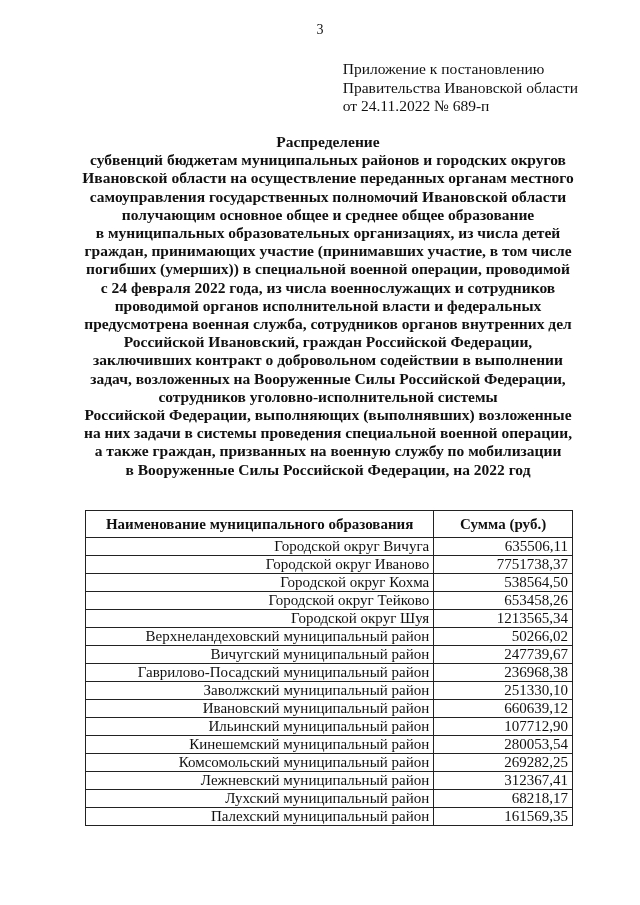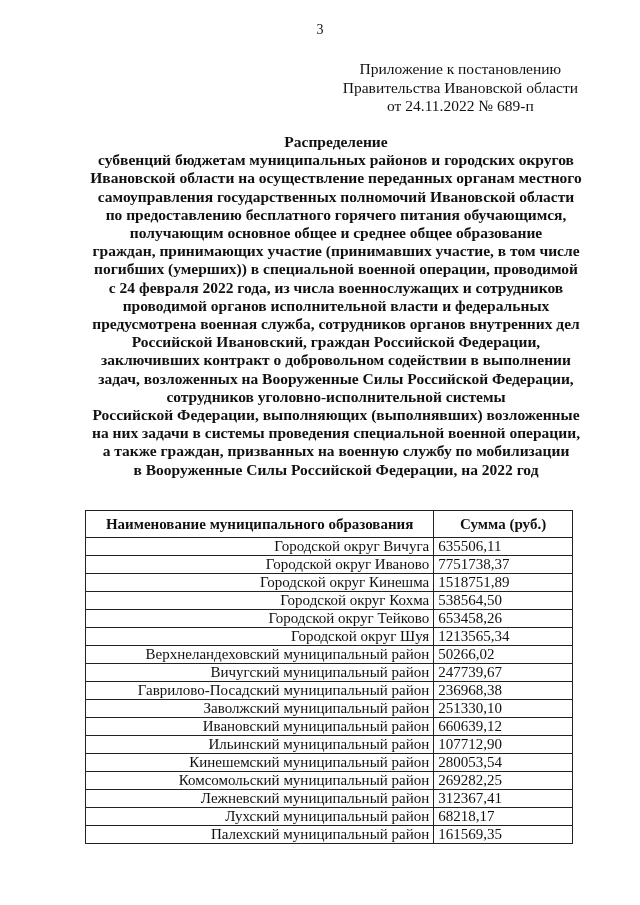--- a/index.html
+++ b/index.html
@@ -5,57 +5,57 @@
     html, body { margin: 0; padding: 0; background: #ffffff; }
     body {
       width: 640px; height: 905px; position: relative; overflow: hidden;
       font-family: "Liberation Serif", serif; color: #111;
     }
     .page-number {
       position: absolute; top: 22px; left: 0; width: 640px; text-align: center;
       font-size: 14px;
     }
     .appendix {
-      position: absolute; top: 60px; right: 62px; text-align: center;
+      position: absolute; top: 60px; right: 62px; text-align: left;
       font-size: 15.5px; line-height: 18.5px;
     }
     .title-block {
-      position: absolute; top: 133px; left: 76px; width: 520px; text-align: center;
+      position: absolute; top: 133px; left: 68px; width: 520px; text-align: center;
       font-weight: bold; font-size: 15.5px; line-height: 18.2px;
     }
     .title-block div { white-space: nowrap; }
     table {
       position: absolute; top: 510px; left: 85px; width: 488px;
       border-collapse: collapse; font-size: 15px; padding-left: 13px;
     }
     th, td { border: 1px solid #222; padding: 0 4px; height: 17px; line-height: 17px; }
     th { font-weight: bold; height: 26px; text-align: center; }
     td.name { text-align: right; padding-left: 3px; }
-    td.amount { text-align: left; }
+    td.amount { text-align: right; }
     col.c1 { width: 349px; }
     col.c2 { width: 139px; }
   </style>
 </head>
 <body>
 
 <div class="page-number">3</div>
 
 <div class="appendix">
   <div>Приложение к постановлению</div>
   <div>Правительства Ивановской области</div>
   <div>от 24.11.2022 № 689-п</div>
 </div>
 
 <div class="title-block" id="title-block">
   <div>Распределение</div>
 <div>субвенций бюджетам муниципальных районов и городских округов</div>
     <div>Ивановской области на осуществление переданных органам местного</div>
     <div>самоуправления государственных полномочий Ивановской области</div>
-    <div>по предоставлению бесплатного горячего питания обучающимся,</div>
     <div>получающим основное общее и среднее общее образование</div>
+    <div>в муниципальных образовательных организациях, из числа детей</div>
     <div>граждан, принимающих участие (принимавших участие, в том числе</div>
     <div>погибших (умерших)) в специальной военной операции, проводимой</div>
     <div>с 24 февраля 2022 года, из числа военнослужащих и сотрудников</div>
     <div>проводимой органов исполнительной власти и федеральных</div>
     <div>предусмотрена военная служба, сотрудников органов внутренних дел</div>
     <div>Российской Ивановский, граждан Российской Федерации,</div>
     <div>заключивших контракт о добровольном содействии в выполнении</div>
     <div>задач, возложенных на Вооруженные Силы Российской Федерации,</div>
     <div>сотрудников уголовно-исполнительной системы</div>
     <div>Российской Федерации, выполняющих (выполнявших) возложенные</div>
@@ -76,24 +76,20 @@
     </tr>
   </thead>
   <tbody id="table-body">
       <tr>
         <td class="name">Городской округ Вичуга</td>
         <td class="amount">635506,11</td>
       </tr>
       <tr>
         <td class="name">Городской округ Иваново</td>
         <td class="amount">7751738,37</td>
-      </tr>
-      <tr>
-        <td class="name">Городской округ Кинешма</td>
-        <td class="amount">1518751,89</td>
       </tr>
       <tr>
         <td class="name">Городской округ Кохма</td>
         <td class="amount">538564,50</td>
       </tr>
       <tr>
         <td class="name">Городской округ Тейково</td>
         <td class="amount">653458,26</td>
       </tr>
       <tr>

